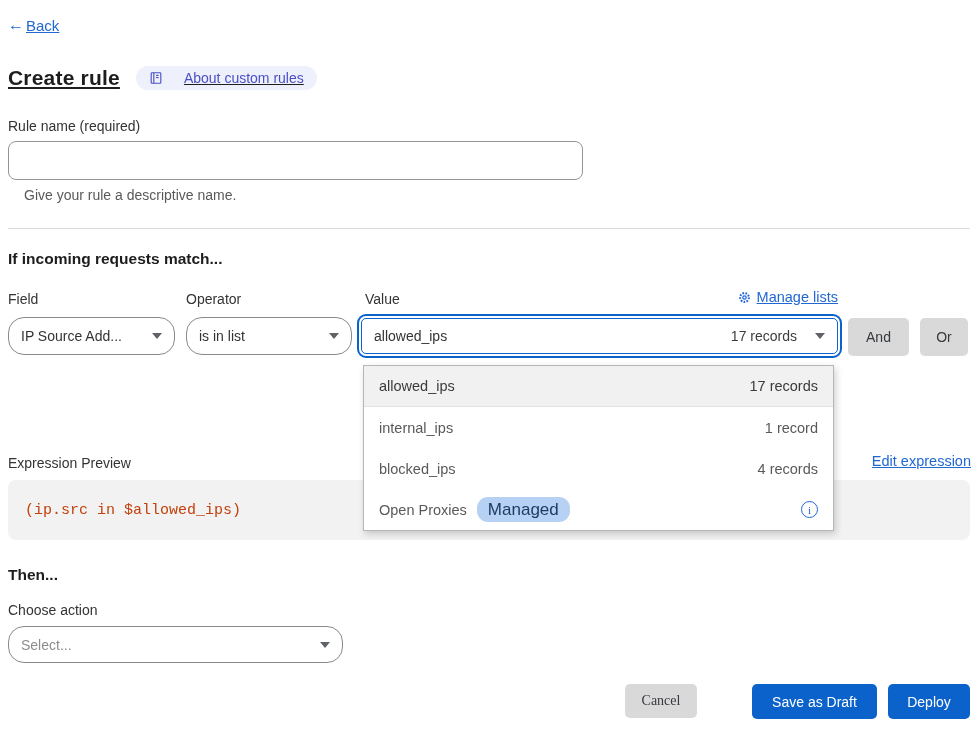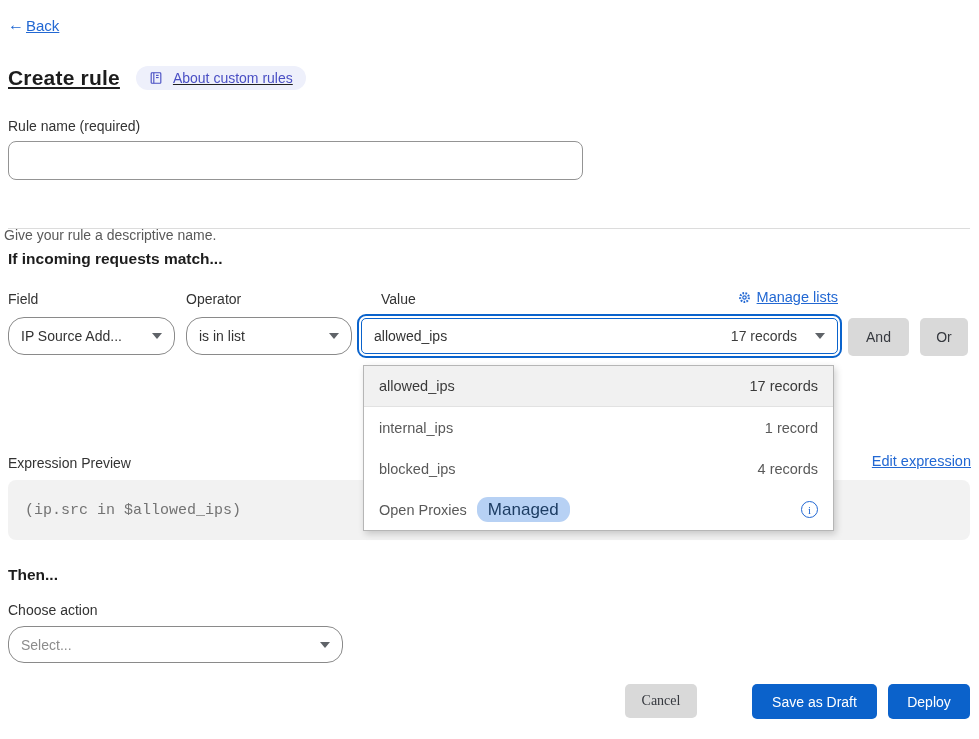--- a/index.html
+++ b/index.html
@@ -19,21 +19,21 @@
     display: flex; align-items: center; gap: 2px;
     color: #2268d3; font-size: 15px; cursor: pointer;
   }
   .back-link .arrow { text-decoration: none; font-size: 16px; }
   .back-link .txt { text-decoration: underline; }
 
   
   .title-row { left: 8px; top: 66px; display: flex; align-items: flex-end; gap: 16px; text-decoration: underline; }
   .page-title { font-size: 21px; font-weight: bold; color: #1d1d1d; letter-spacing: .2px; }
   .about-badge {
-    display: flex; align-items: center; gap: 10px;
+    display: flex; align-items: center; gap: 21px;
     background: #eef0fb; border-radius: 14px;
     padding: 4px 13px; color: #4a4fc4; font-size: 14px; cursor: pointer;
   }
 
   .form-label { font-size: 14px; color: #333; }
   .helper-text { font-size: 14px; color: #595959; }
 
   .rule-name-input {
     left: 8px; top: 141px; width: 575px; height: 39px;
     border: 1px solid #949494; border-radius: 8px;
@@ -116,21 +116,21 @@
     top: 453px; right: 8px;
     color: #2268d3; font-size: 14.5px; text-decoration: underline; cursor: pointer;
   }
   .expression-block {
     left: 8px; top: 480px; width: 962px; height: 60px;
     background: #f2f2f2; border-radius: 8px;
     display: flex; align-items: center; padding-left: 17px; z-index: 1;
   }
   .expression-code {
     font-family: "Liberation Mono", "DejaVu Sans Mono", monospace;
-    font-size: 15px; color: #737373;
+    font-size: 15px; color: #c2410c;
   }
 
   .footer-btns { left: 0; top: 684px; width: 970px; display: flex; justify-content: flex-end; gap: 11px; }
   .btn-cancel { width: 72px; height: 34px; font-family: Liberation Serif, serif; }
   .btn-save { width: 125px; height: 35px; margin-left: 44px; }
   .btn-deploy { width: 82px; height: 35px; }
 </style>
 </head>
 <body>
 
@@ -149,29 +149,29 @@
         <line x1="5.5" y1="2" x2="5.5" y2="14"></line>
         <line x1="8" y1="5" x2="11" y2="5"></line>
         <line x1="8" y1="7.5" x2="11" y2="7.5"></line>
       </svg>
       <span>About custom rules</span>
     </div>
   </div>
 
   <div class="abs form-label" style="left:8px; top:118px;">Rule name (required)</div>
   <input class="abs rule-name-input" type="text" value="" style="">
-  <div class="abs helper-text" style="left:4px; top:187px;margin-top:40px;">Give your rule a descriptive name.</div>
+  <div class="abs helper-text" style="left:24px; top:187px;">Give your rule a descriptive name.</div>
 
   <div class="abs divider"></div>
 
   <div class="abs section-heading" style="left:8px; top:250px;">If incoming requests match...</div>
 
   <div class="abs form-label" style="left:8px; top:291px;">Field</div>
   <div class="abs form-label" style="left:186px; top:291px;">Operator</div>
-  <div class="abs form-label" style="left:365px; top:291px;margin-left:16px;">Value</div>
+  <div class="abs form-label" style="left:365px; top:291px;">Value</div>
 
   <div class="abs manage-lists">
     <svg width="13" height="13" viewBox="0 0 16 16">
       <circle cx="8" cy="8" r="5.4" fill="none" stroke="#2268d3" stroke-width="2.6" stroke-dasharray="2.1 1.6"></circle>
       <circle cx="8" cy="8" r="2.1" fill="none" stroke="#2268d3" stroke-width="1.5"></circle>
     </svg>
     <span class="txt">Manage lists</span>
   </div>
 
   <div class="abs select" style="left:8px; top:317px; width:167px;">

